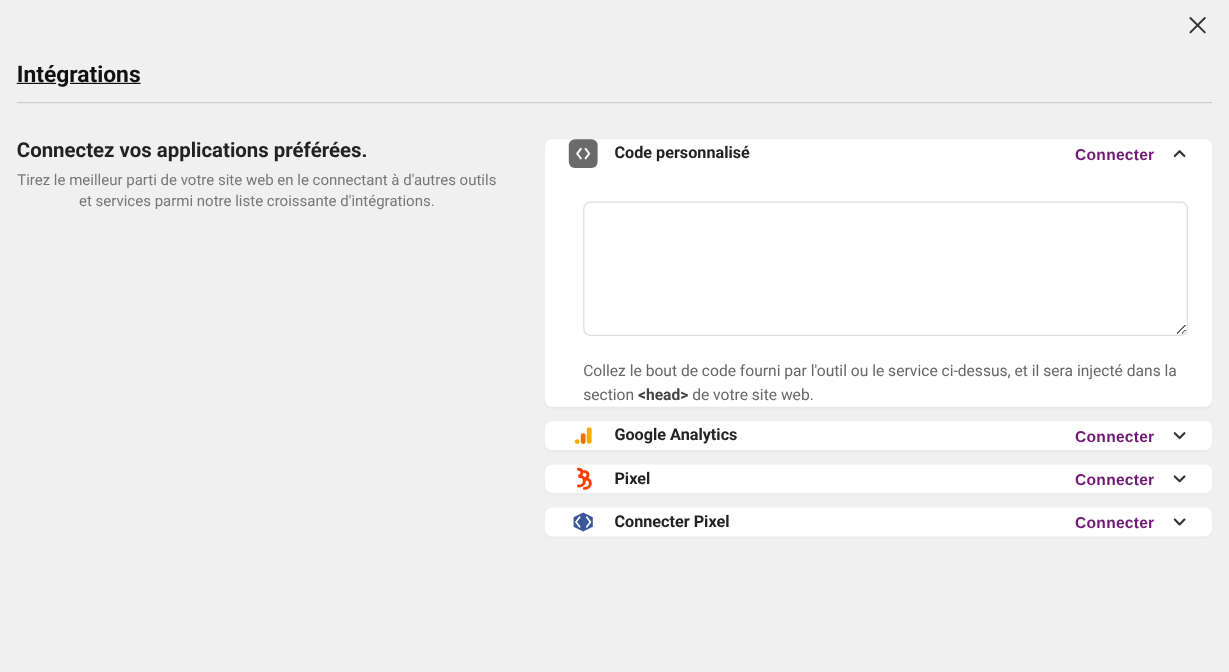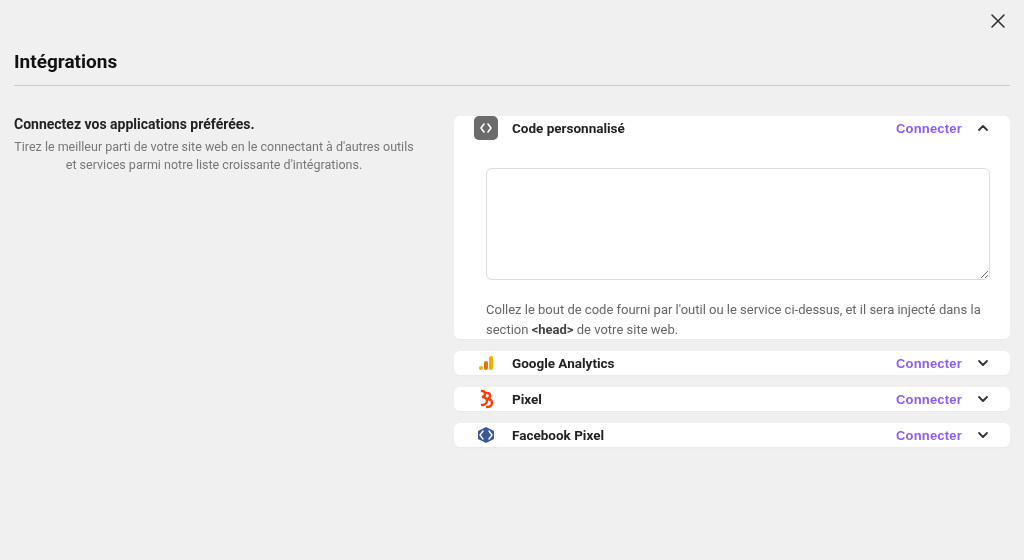--- a/index.html
+++ b/index.html
@@ -30,36 +30,37 @@
     padding: 50px 14px 20px 14px;
   }
   .scroll-area::-webkit-scrollbar { width: 14px; }
   .scroll-area::-webkit-scrollbar-track { background: #f0f0f0; }
   .scroll-area::-webkit-scrollbar-thumb { background: #c1c1c1; border-radius: 2px; }
   .page-title {
     font-size: 19px;
     font-weight: 700;
     color: #111;
     margin-bottom: 12px;
+    text-decoration: underline;
   }
   .hr {
     height: 1px;
     background: #ccc;
     margin-bottom: 30px;
   }
   .layout {
     display: flex;
     gap: 40px;
     align-items: flex-start;
   }
   .left-col {
     flex: 0 0 400px;
   }
   .left-heading {
-    font-size: 14px;
+    font-size: 17px;
     font-weight: 700;
     color: #222;
     margin-bottom: 6px;
   }
   .left-desc {
     font-size: 12.5px;
     color: #777;
     line-height: 1.45;
     text-align: center;
   }
@@ -93,21 +94,21 @@
   }
   .card-title {
     font-size: 13.5px;
     font-weight: 700;
     color: #222;
     flex: 1;
   }
   .connect-btn {
     font-size: 13px;
     font-weight: 600;
-    color: #8b5cf6;
+    color: #701a75;
     cursor: pointer;
     background: none;
     border: none;
     letter-spacing: 0.2px;
     text-align: center;
   }
   .chevron {
     width: 14px;
     height: 14px;
     display: flex;
@@ -221,21 +222,21 @@
       </div>
 
       <div class="card">
         <div class="card-header">
           <div class="icon-box">
             <svg width="20" height="20" viewBox="0 0 20 20">
               <polygon points="10,2 18,6 18,14 10,18 2,14 2,6" fill="#3b5998"></polygon>
               <path d="M7 6 L4 10 L7 14 M13 6 L16 10 L13 14" stroke="#fff" stroke-width="1.4" fill="none" stroke-linecap="round" stroke-linejoin="round"></path>
             </svg>
           </div>
-          <div class="card-title">Facebook Pixel</div>
+          <div class="card-title">Connecter Pixel</div>
           <button class="connect-btn">Connecter</button>
           <div class="chevron">
             <svg width="12" height="12" viewBox="0 0 12 12">
                 <path d="M2 4 L6 8 L10 4" stroke="#333" stroke-width="1.8" fill="none" stroke-linecap="round" stroke-linejoin="round"></path>
               </svg>
           </div>
         </div>
       </div>
 
     </div>

